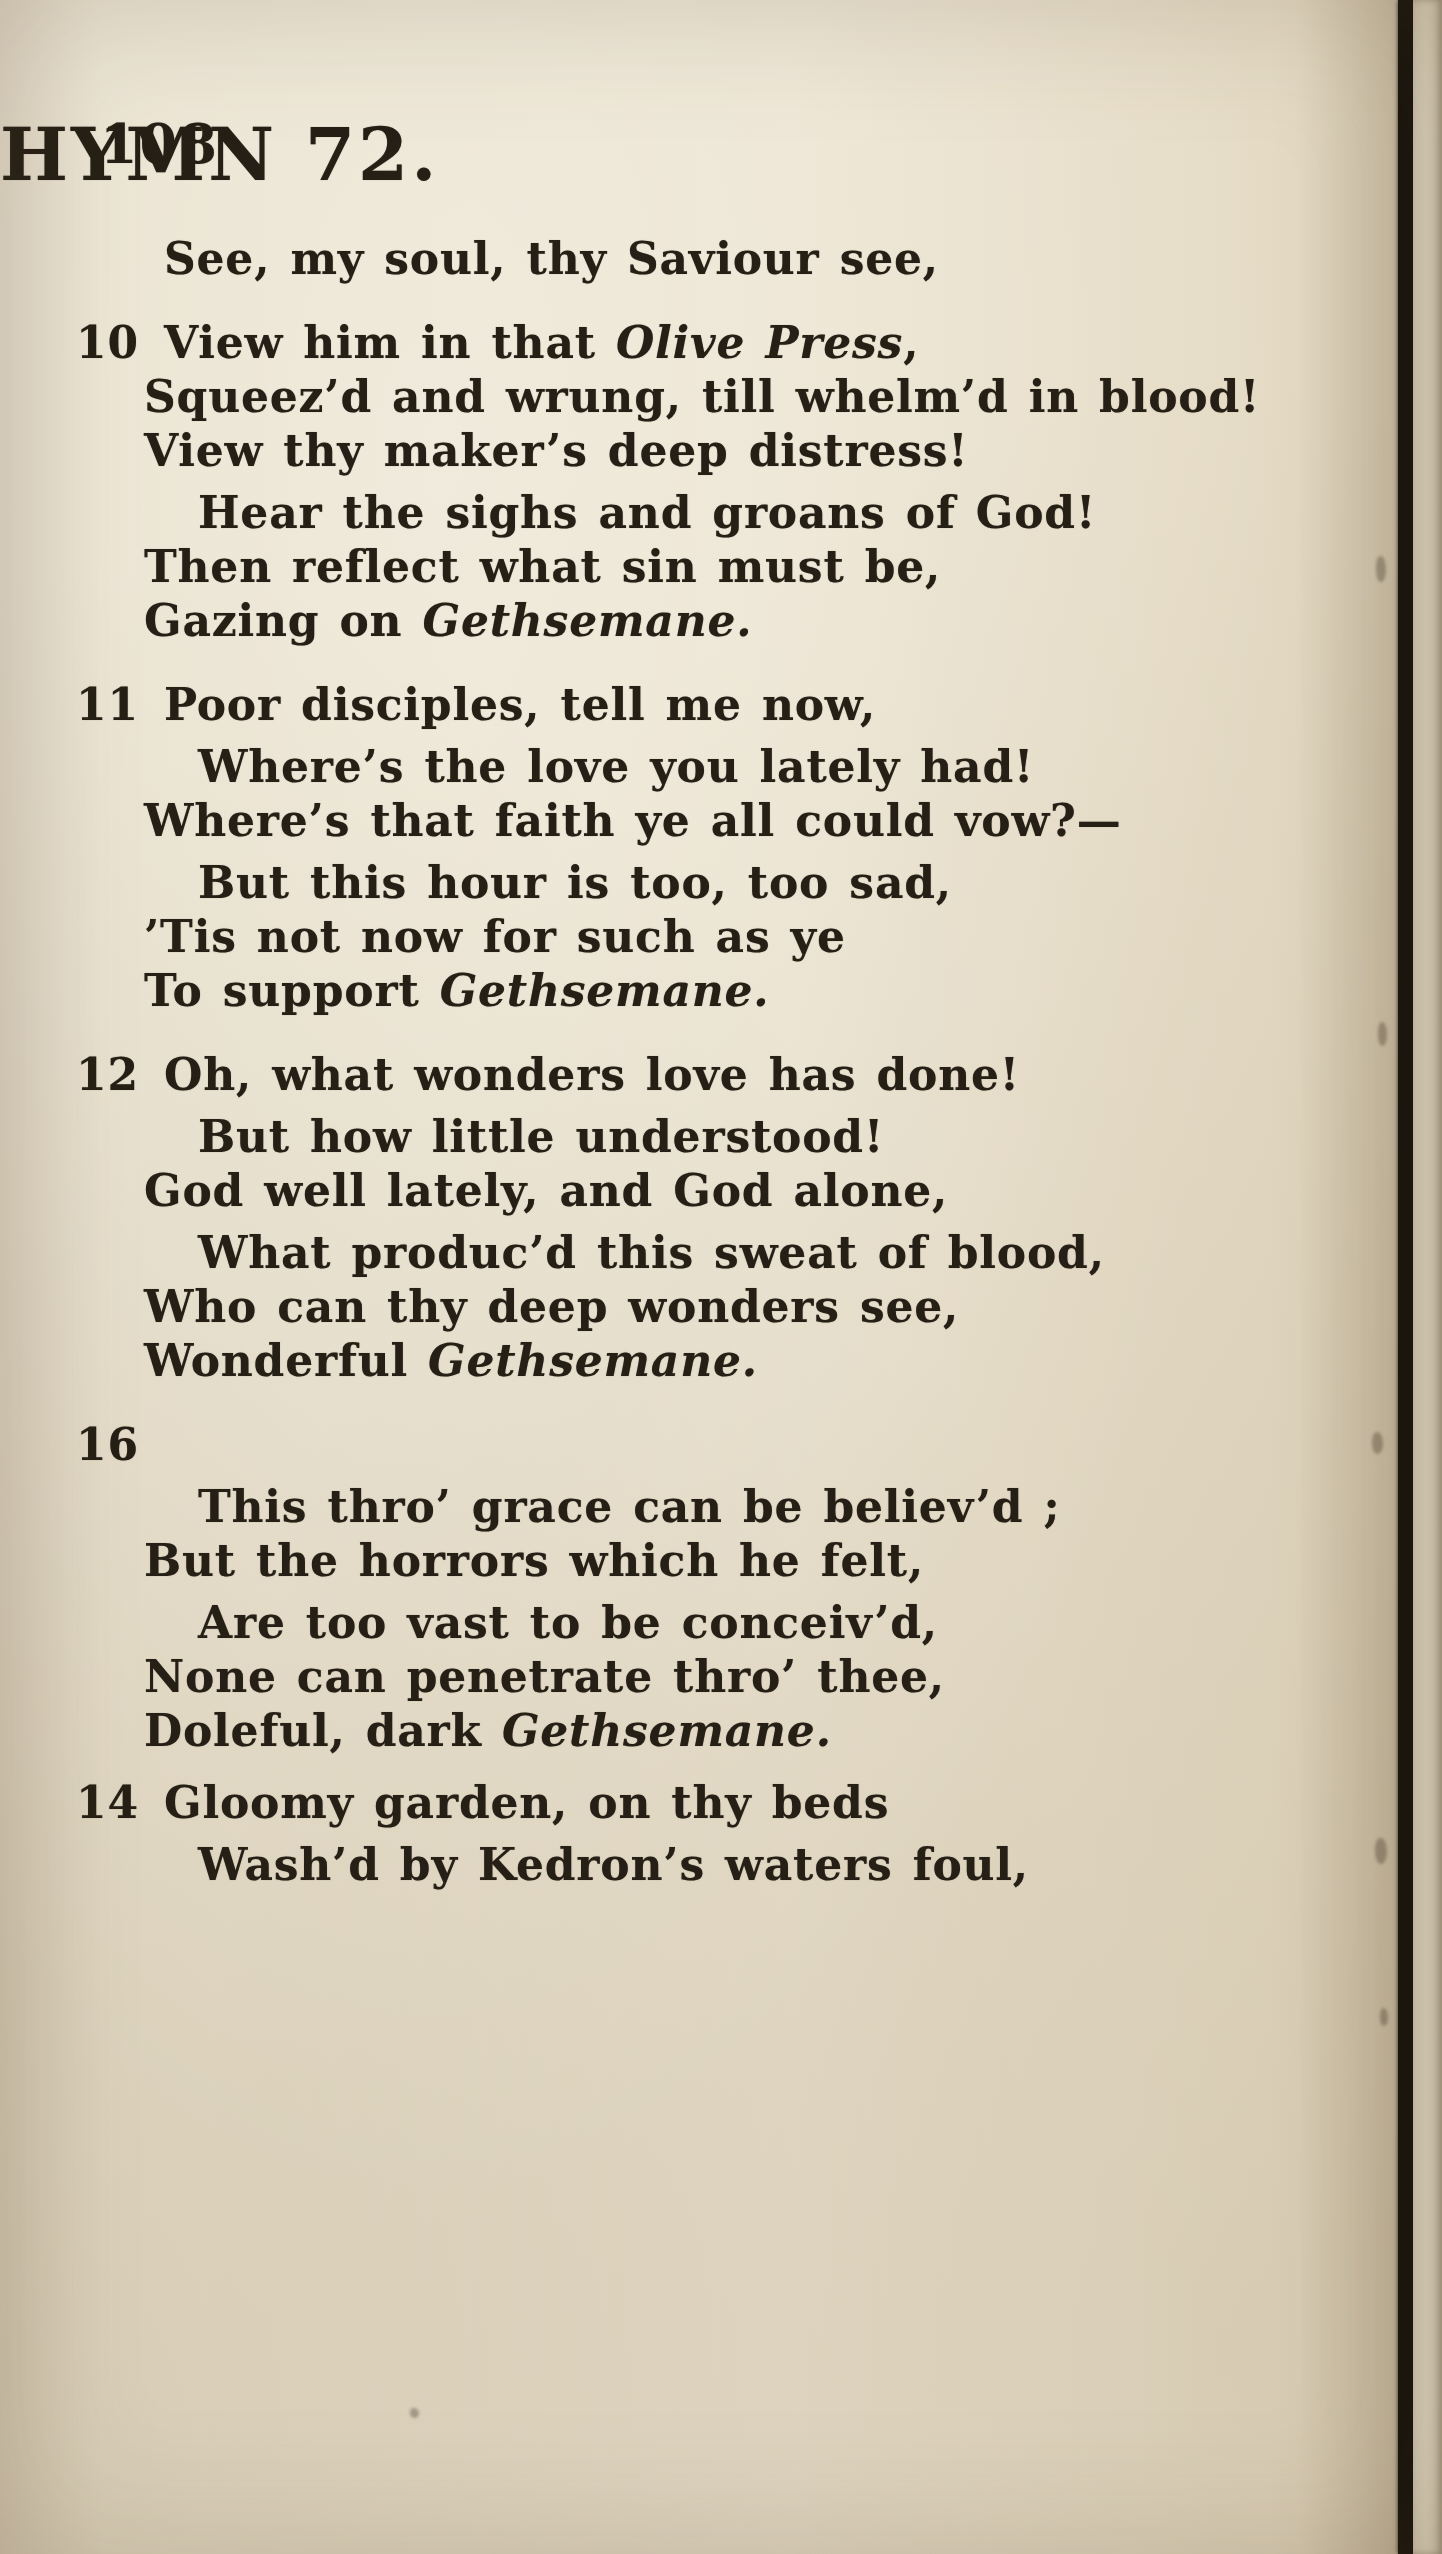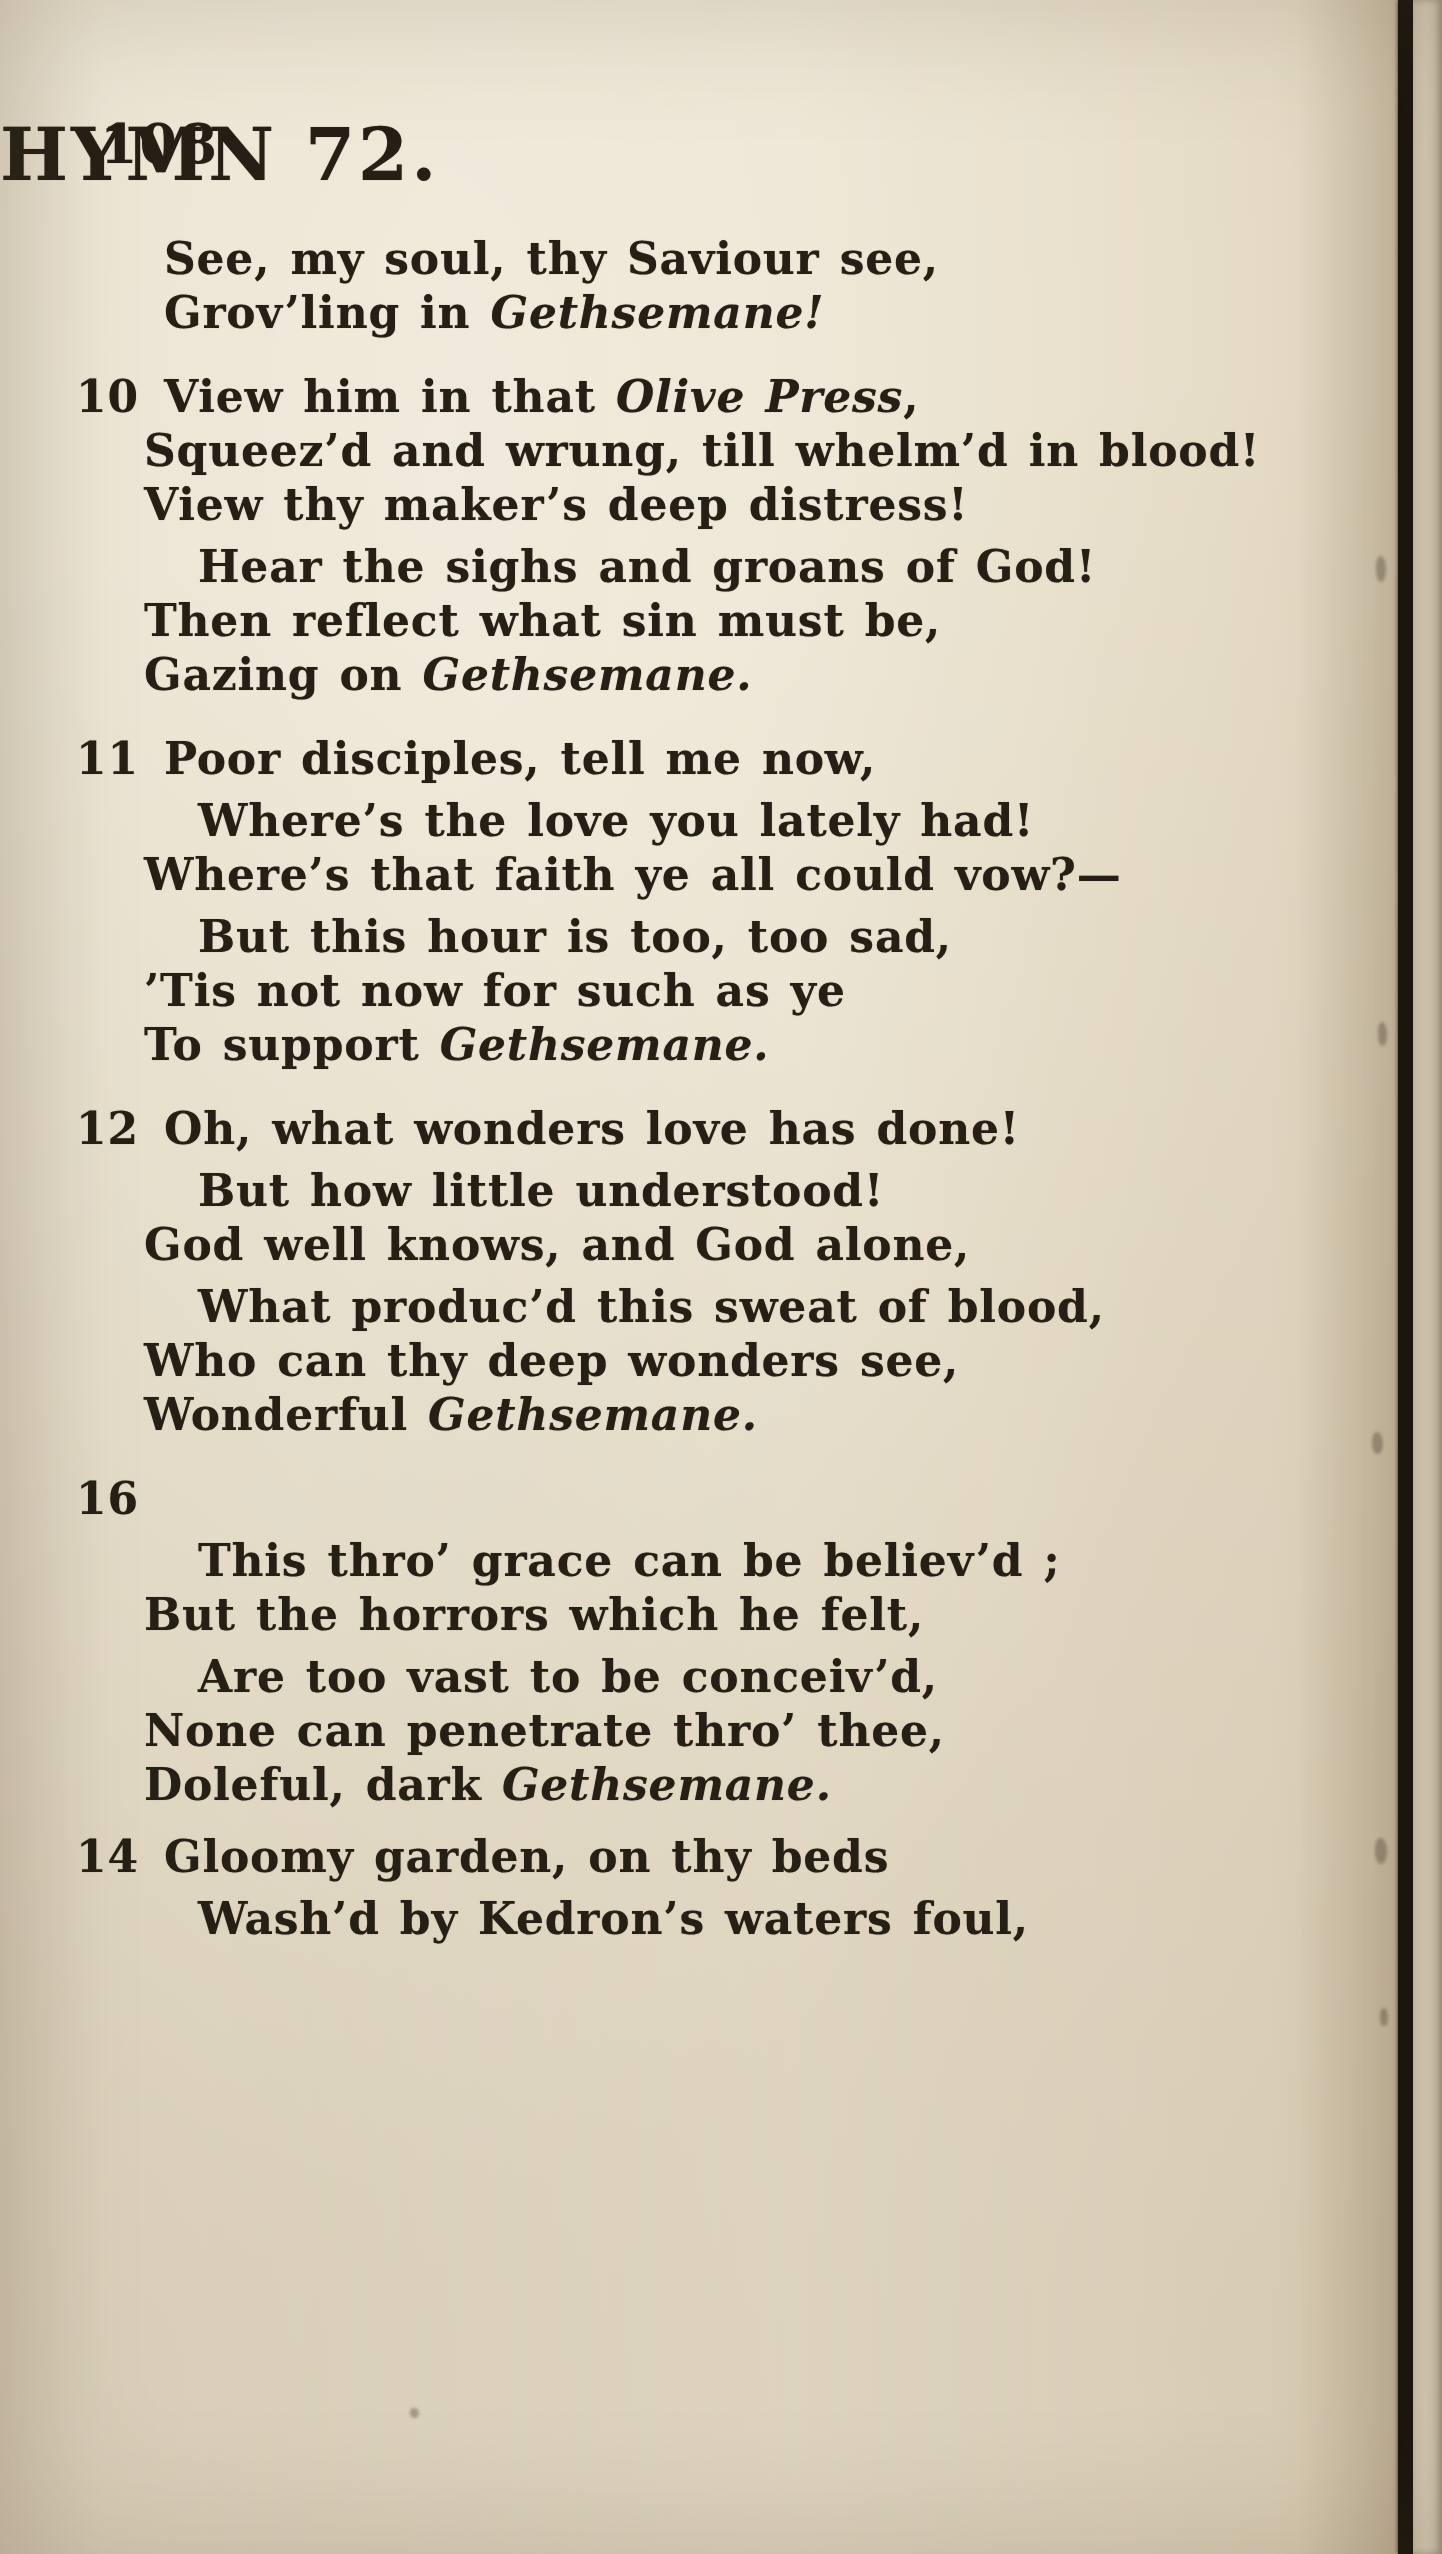--- a/index.html
+++ b/index.html
@@ -118,42 +118,41 @@
 <div class="page">
 
   <div class="header">
     <span class="page-number">108</span>
     <span class="hymn-title">HYMN 72.</span>
   </div>
 
   <div class="poem">
       <div class="stanza opener">
         <div class="line"><span>See, my soul, thy Saviour see,</span></div>
-        <div class="line"><span>Grov’ling in </span><em>Gethsemane!</em></div>
       </div>
       <div class="stanza">
         <div class="line first"><span class="stanza-number">10</span><span>View him in that </span><em>Olive Press</em><span>,</span></div>
         <div class="line"><span>Squeez’d and wrung, till whelm’d in blood!</span></div>
         <div class="line"><span>View thy maker’s deep distress!</span></div>
         <div class="line indent"><span>Hear the sighs and groans of God!</span></div>
         <div class="line"><span>Then reflect what sin must be,</span></div>
         <div class="line"><span>Gazing on </span><em>Gethsemane.</em></div>
       </div>
       <div class="stanza">
         <div class="line first"><span class="stanza-number">11</span><span>Poor disciples, tell me now,</span></div>
         <div class="line indent"><span>Where’s the love you lately had!</span></div>
         <div class="line"><span>Where’s that faith ye all could vow?—</span></div>
         <div class="line indent"><span>But this hour is too, too sad,</span></div>
         <div class="line"><span>’Tis not now for such as ye</span></div>
         <div class="line"><span>To support </span><em>Gethsemane.</em></div>
       </div>
       <div class="stanza">
         <div class="line first"><span class="stanza-number">12</span><span>Oh, what wonders love has done!</span></div>
         <div class="line indent"><span>But how little understood!</span></div>
-        <div class="line"><span>God well knows, and God alone,</span></div>
+        <div class="line"><span>God well lately, and God alone,</span></div>
         <div class="line indent"><span>What produc’d this sweat of blood,</span></div>
         <div class="line"><span>Who can thy deep wonders see,</span></div>
         <div class="line"><span>Wonderful </span><em>Gethsemane.</em></div>
       </div>
       <div class="stanza">
         <div class="line first"><span class="stanza-number">16</span></div>
         <div class="line indent"><span>This thro’ grace can be believ’d ;</span></div>
         <div class="line"><span>But the horrors which he felt,</span></div>
         <div class="line indent"><span>Are too vast to be conceiv’d,</span></div>
         <div class="line"><span>None can penetrate thro’ thee,</span></div>

